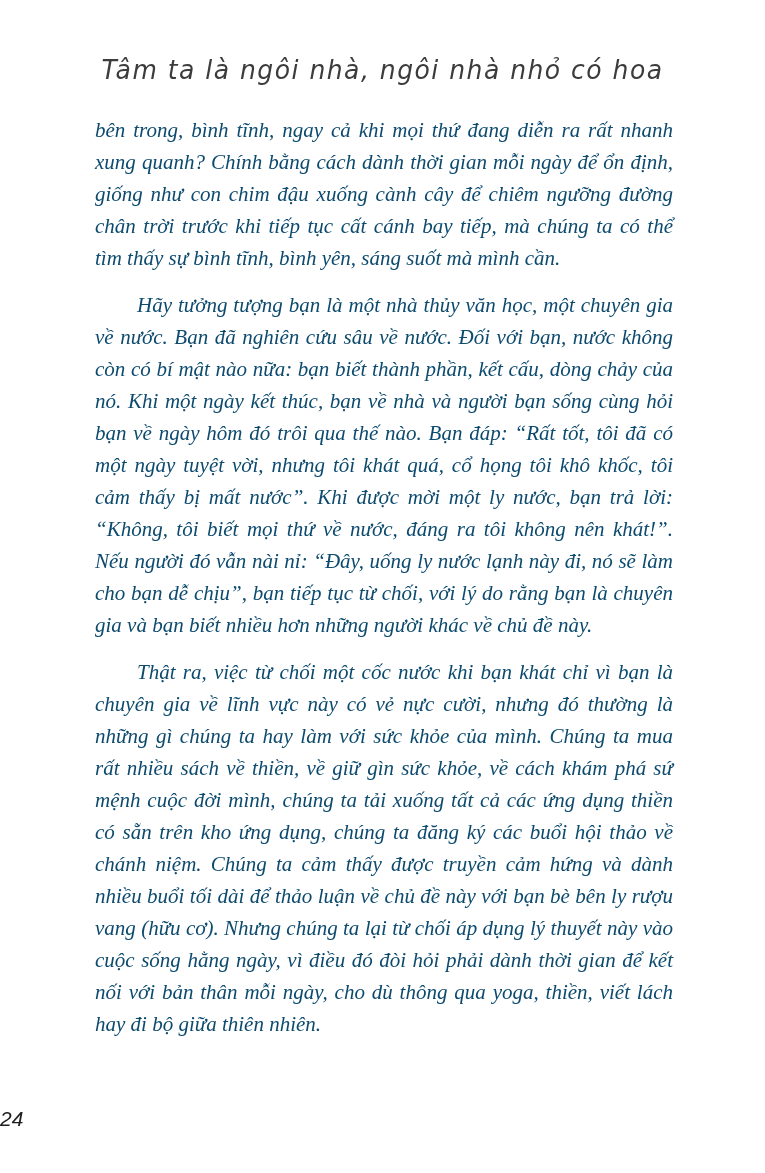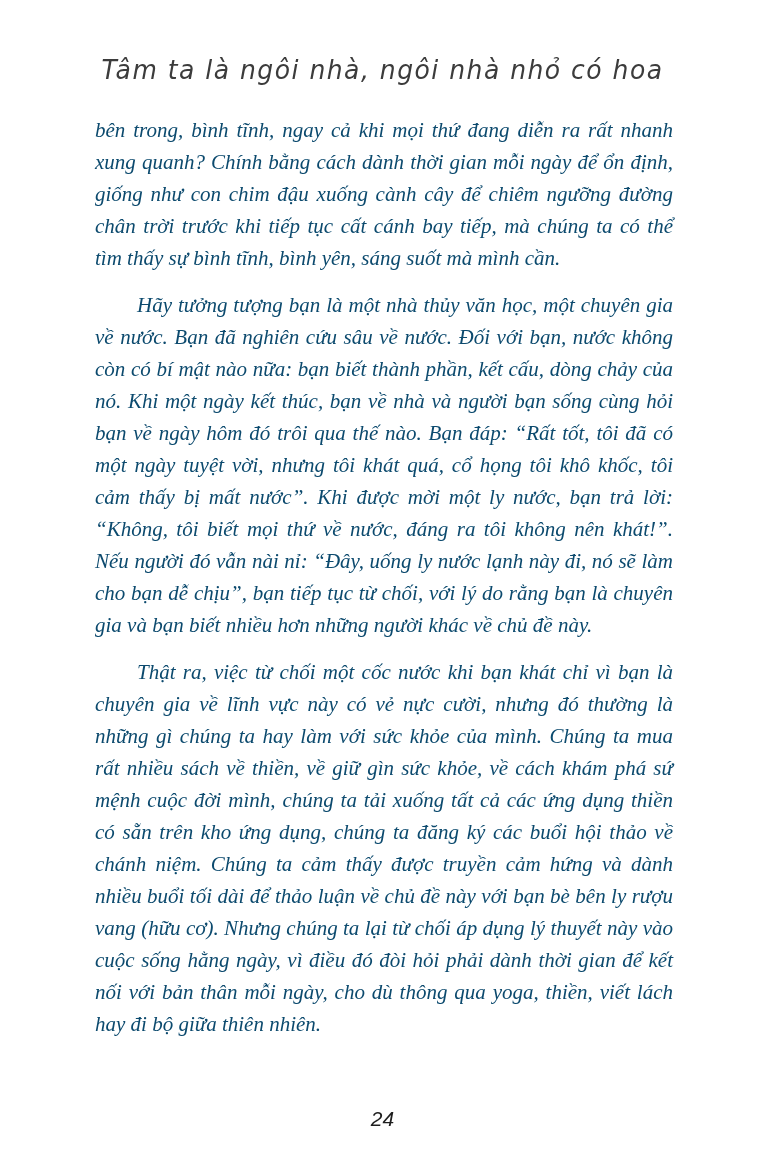--- a/index.html
+++ b/index.html
@@ -43,21 +43,20 @@
     margin: 0 0 15px 0;
   }
   .body-text p.indent {
     text-indent: 42px;
   }
   .page-number {
     position: absolute;
     bottom: 42px;
     left: 0;
     right: 0;
-    text-align: center;
     font-family: "Liberation Sans", "DejaVu Sans", sans-serif;
     font-size: 21px;
     color: #1e1e1e;
   }
 </style>
 </head>
 <body>
 
 <div class="page">
 

